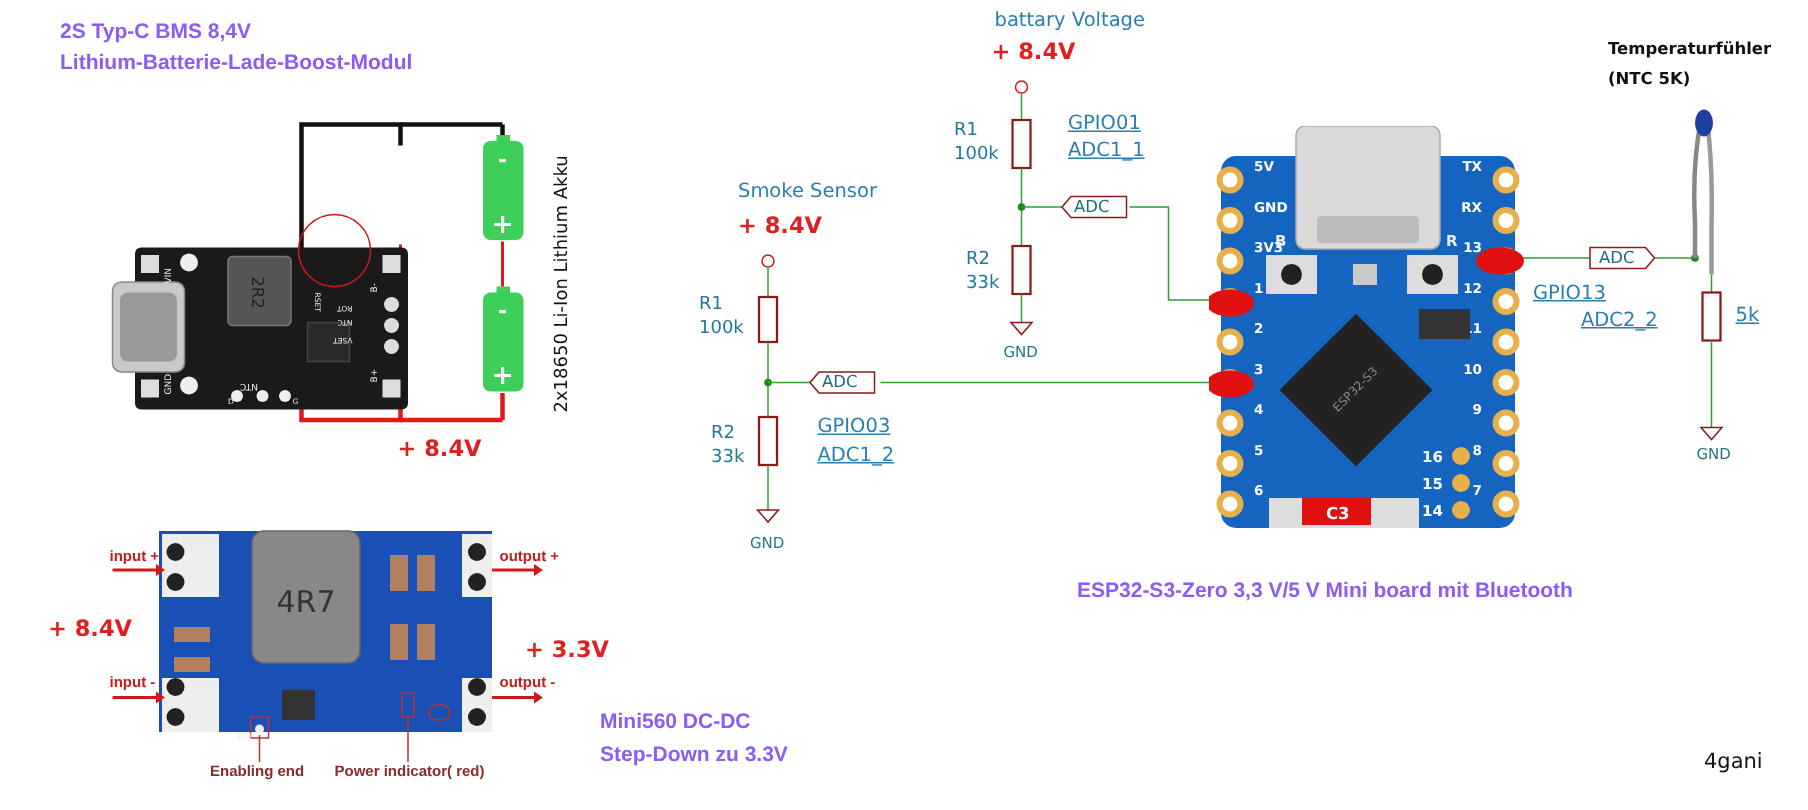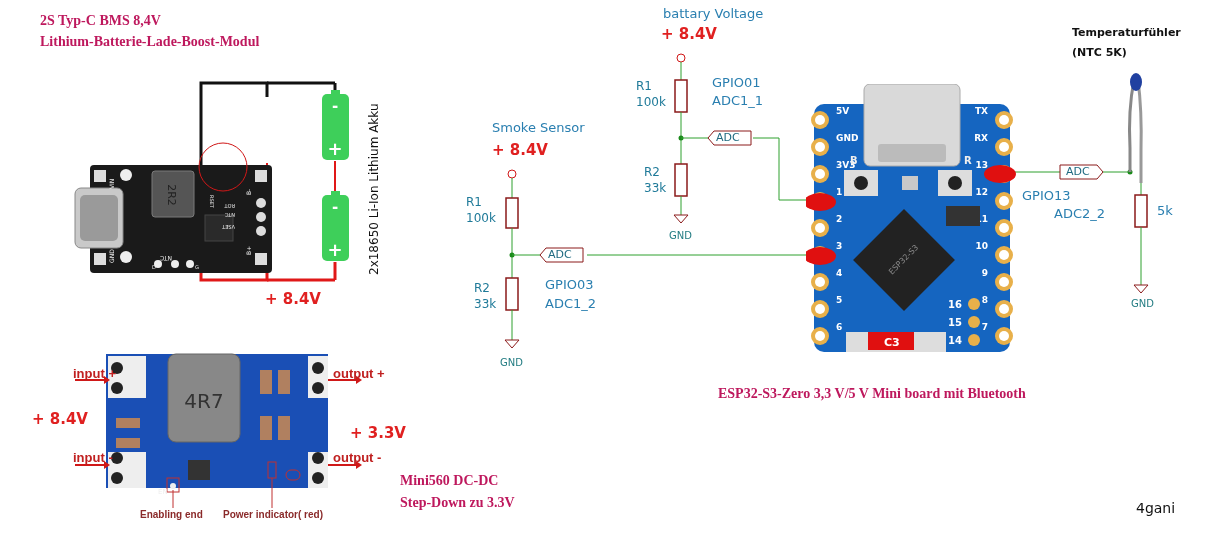--- a/index.html
+++ b/index.html
@@ -1,24 +1,24 @@
 <!DOCTYPE html>
 <html><head>
 <meta charset="utf-8">
 <style>
   html,body{margin:0;padding:0;background:#fff;}
   body{width:1205px;height:540px;position:relative;overflow:hidden;font-family:"Liberation Sans",sans-serif;}
   .abs{position:absolute;}
-  .title{font-family:Liberation Serif, serif;font-weight:bold;color:#be185d;font-size:14px;line-height:21px;white-space:nowrap;}
+  .title{font-family:Liberation Sans, sans-serif;font-weight:bold;color:#8b5cf6;font-size:14px;line-height:21px;white-space:nowrap;}
   .red-v{font-family:"DejaVu Sans",sans-serif;font-weight:bold;color:#e02020;font-size:15px;white-space:nowrap;}
   .schem{font-family:"DejaVu Sans",sans-serif;color:#1f7a99;font-size:12px;line-height:17px;white-space:nowrap;}
   .sensor{font-family:"DejaVu Sans",sans-serif;color:#2a7fb0;font-size:13px;white-space:nowrap;}
   .gnd{font-family:"DejaVu Sans",sans-serif;color:#1f7a80;font-size:10px;white-space:nowrap;}
-  .sig{font-family:"DejaVu Sans",sans-serif;color:#2a7fb0;font-size:13px;line-height:18px;white-space:nowrap;}
-  .tiny-red{font-family:"Liberation Sans",sans-serif;font-weight:bold;color:#c02020;font-size:13px;white-space:nowrap;}
+  .sig{font-family:"DejaVu Sans",sans-serif;color:#2a7fb0;font-size:13px;line-height:18px;white-space:nowrap;text-decoration:underline;}
+  .tiny-red{font-family:"Liberation Sans",sans-serif;font-weight:bold;color:#c02020;font-size:10px;white-space:nowrap;}
   .brown{font-family:"Liberation Sans",sans-serif;font-weight:bold;color:#8a2a2a;font-size:10px;white-space:nowrap;}
   svg text{font-family:"DejaVu Sans",sans-serif;}
 </style>
 </head>
 <body>
 
 <div class="abs title" style="left:40px;top:10px;">2S Typ-C BMS 8,4V</div>
 <div class="abs title" style="left:40px;top:31px;">Lithium-Batterie-Lade-Boost-Modul</div>
 
 <svg class="abs" style="left:60px;top:75px;" width="340" height="240">

